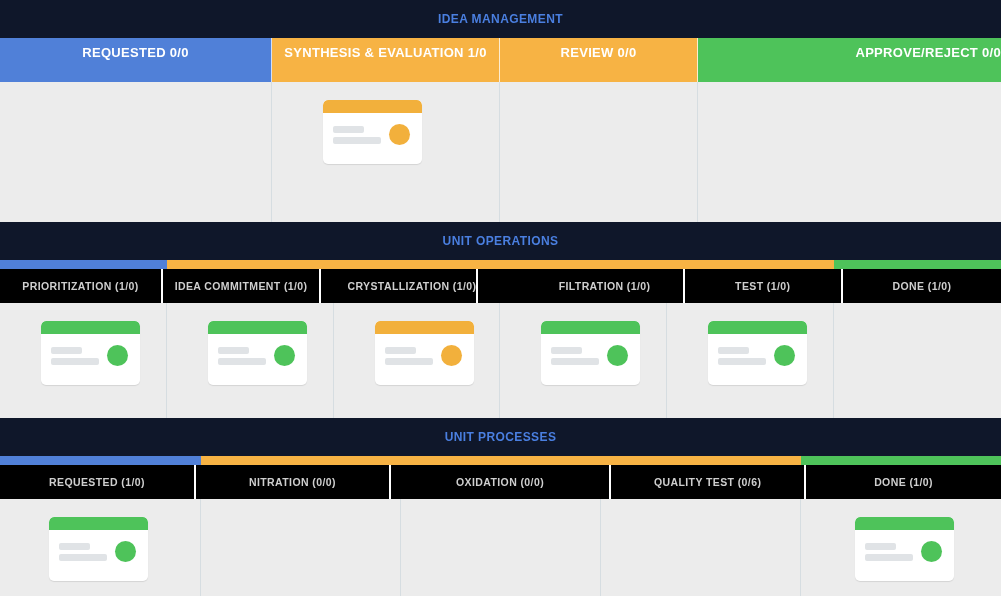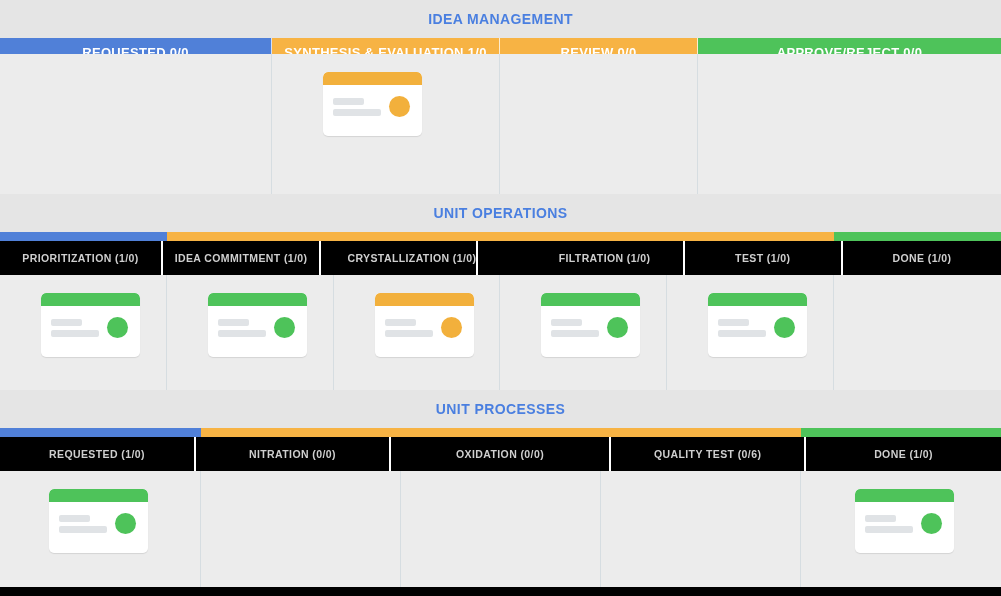--- a/index.html
+++ b/index.html
@@ -24,34 +24,34 @@
   
   .swimlane {
     position: relative;
     background: #000000;
   }
   .swimlane-title {
     height: 38px;
     line-height: 38px;
     text-align: center;
     color: #4a7fe0;
-    font-size: 14px;
+    font-size: 12px;
     font-weight: bold;
     letter-spacing: 0.4px;
-    background: #e5e5e5;
+    background: #0f172a;
     white-space: nowrap;
   }
 
   
   .col-header-row {
     display: flex;
     width: 100%;
   }
   .col-header {
-    height: 16px;
+    height: 44px;
     line-height: 30px;
     text-align: center;
     color: #ffffff;
     font-size: 13px;
     font-weight: bold;
     letter-spacing: 0.3px;
     box-sizing: border-box;
     white-space: nowrap;
     overflow: hidden;
     border-right: 1px solid rgba(255,255,255,0.75);
@@ -142,21 +142,21 @@
 </head>
 <body>
 
 <div class="board" id="board">
     <div class="swimlane">
       <div class="swimlane-title" style="color: rgb(74, 127, 224);">IDEA MANAGEMENT</div>
       <div class="col-header-row">
         <div class="col-header" style="width: 272px; background: rgb(80, 128, 216);">REQUESTED 0/0</div>
         <div class="col-header" style="width: 228px; background: rgb(247, 179, 68);">SYNTHESIS &amp; EVALUATION 1/0</div>
         <div class="col-header" style="width: 198px; background: rgb(247, 179, 68);">REVIEW 0/0</div>
-        <div class="col-header" style="width: 303px; background: rgb(78, 195, 90);">APPROVE/REJECT 0/0</div>
+        <div class="col-header" style="width: 303px; background: rgb(78, 195, 90); text-align: right;">APPROVE/REJECT 0/0</div>
       </div>
       <div class="lane-body" style="height: 140px;">
         <div class="lane-col" style="width: 272px; background: rgb(236, 236, 236);"></div>
         <div class="lane-col" style="width: 228px; background: rgb(236, 236, 236);">
           <div class="card" style="margin-left: 51px;">
             <div class="card-stripe" style="background: rgb(242, 176, 60);"></div>
             <div class="card-body">
               <div class="card-line card-line-1" style="background: rgb(224, 227, 230);"></div>
               <div class="card-line card-line-2" style="background: rgb(224, 227, 230);"></div>
               <div class="card-avatar" style="background: rgb(242, 176, 60);"></div>

